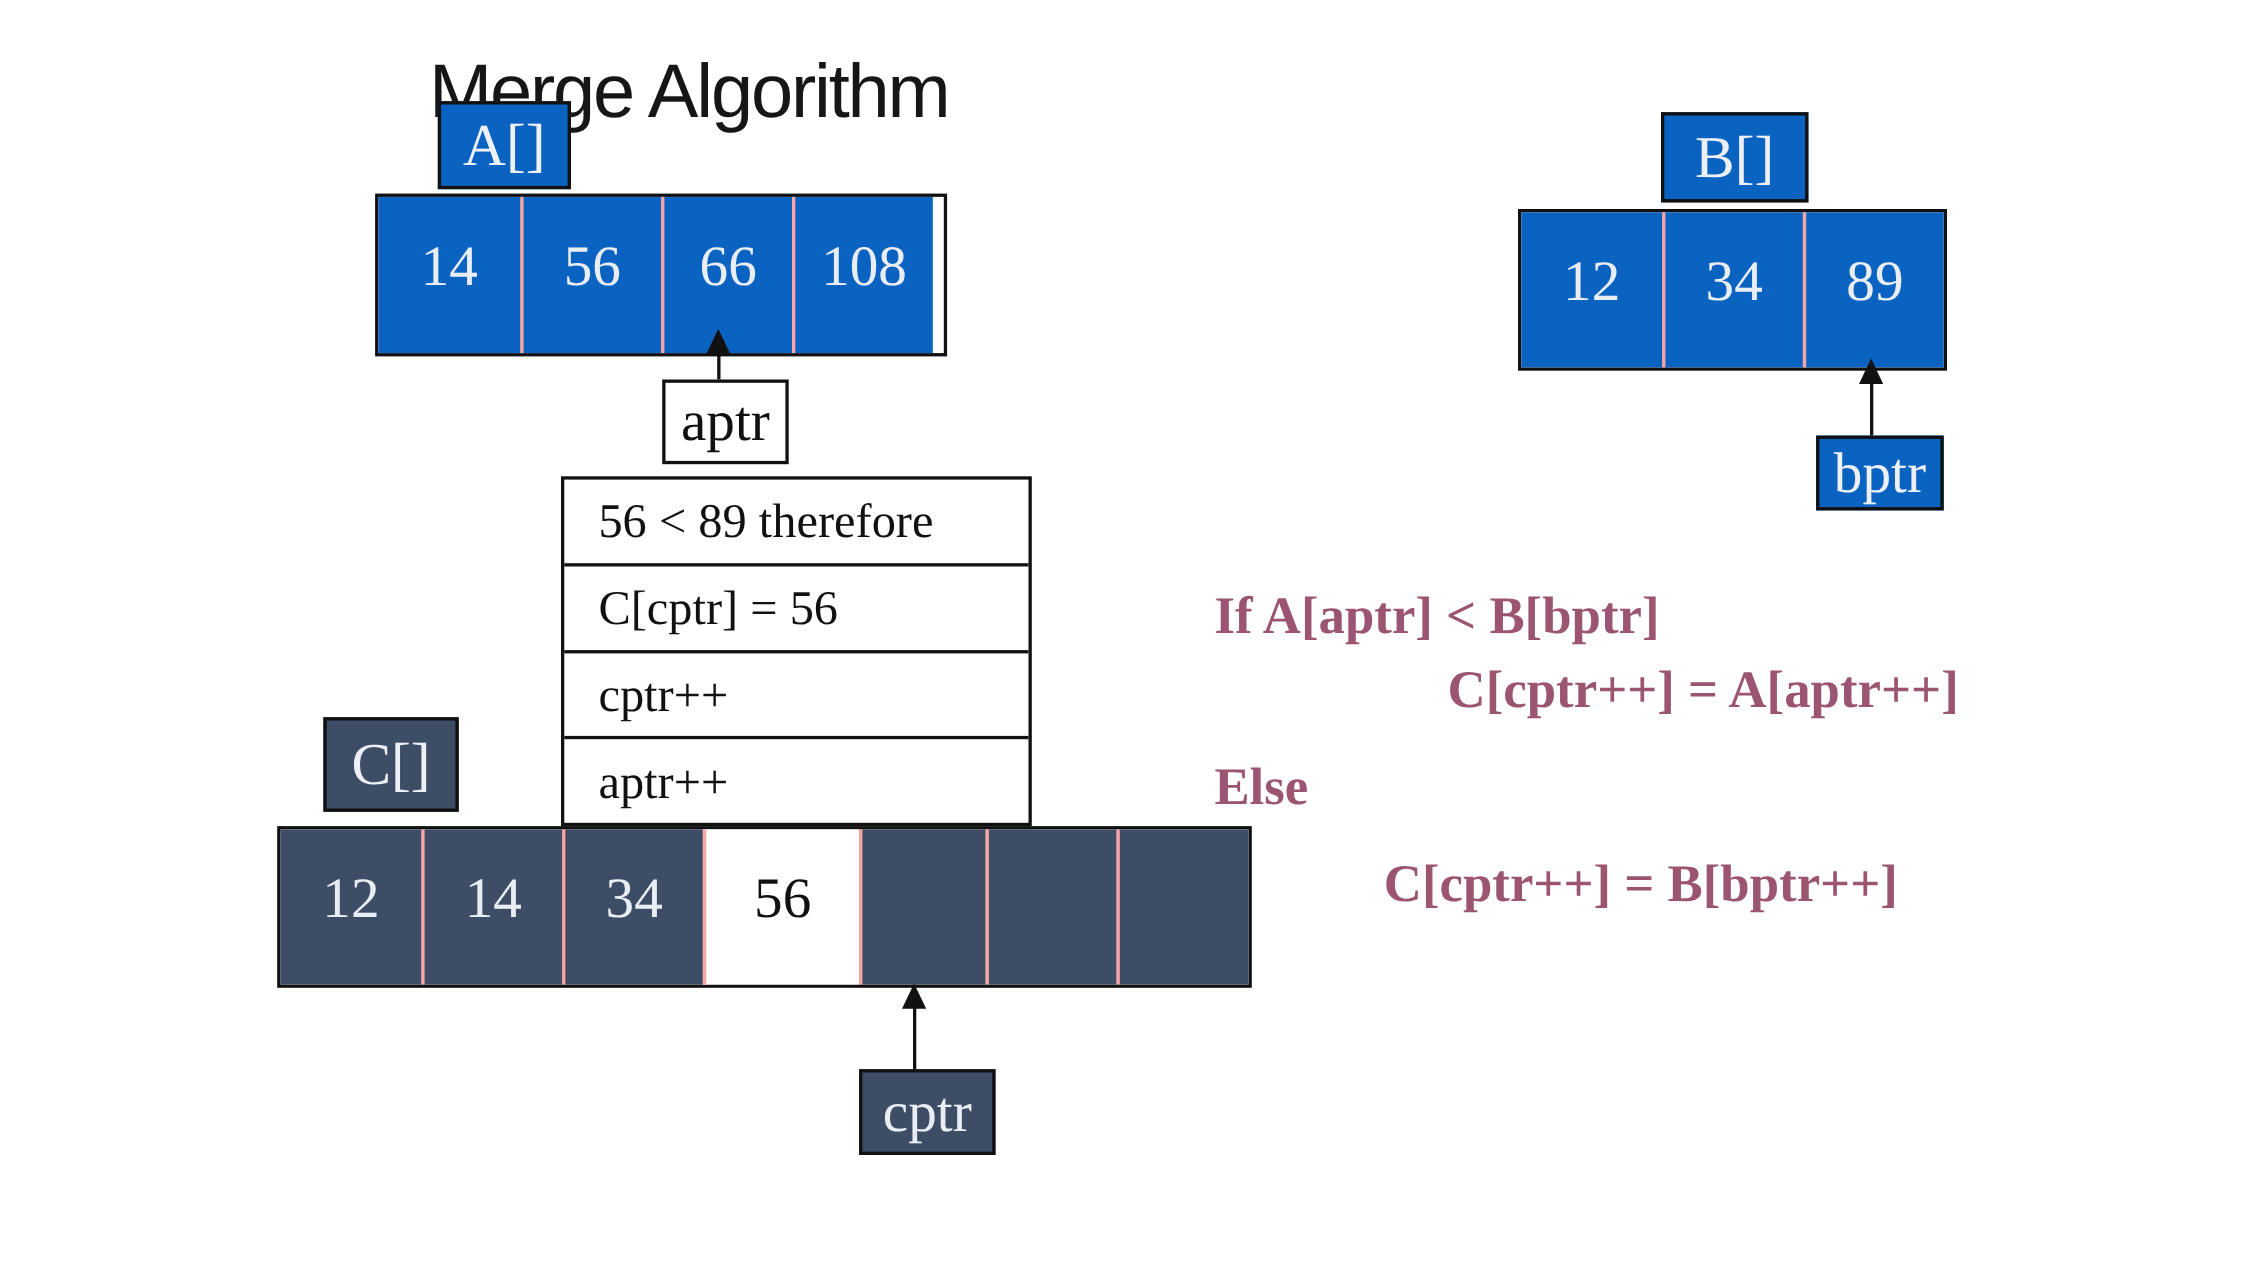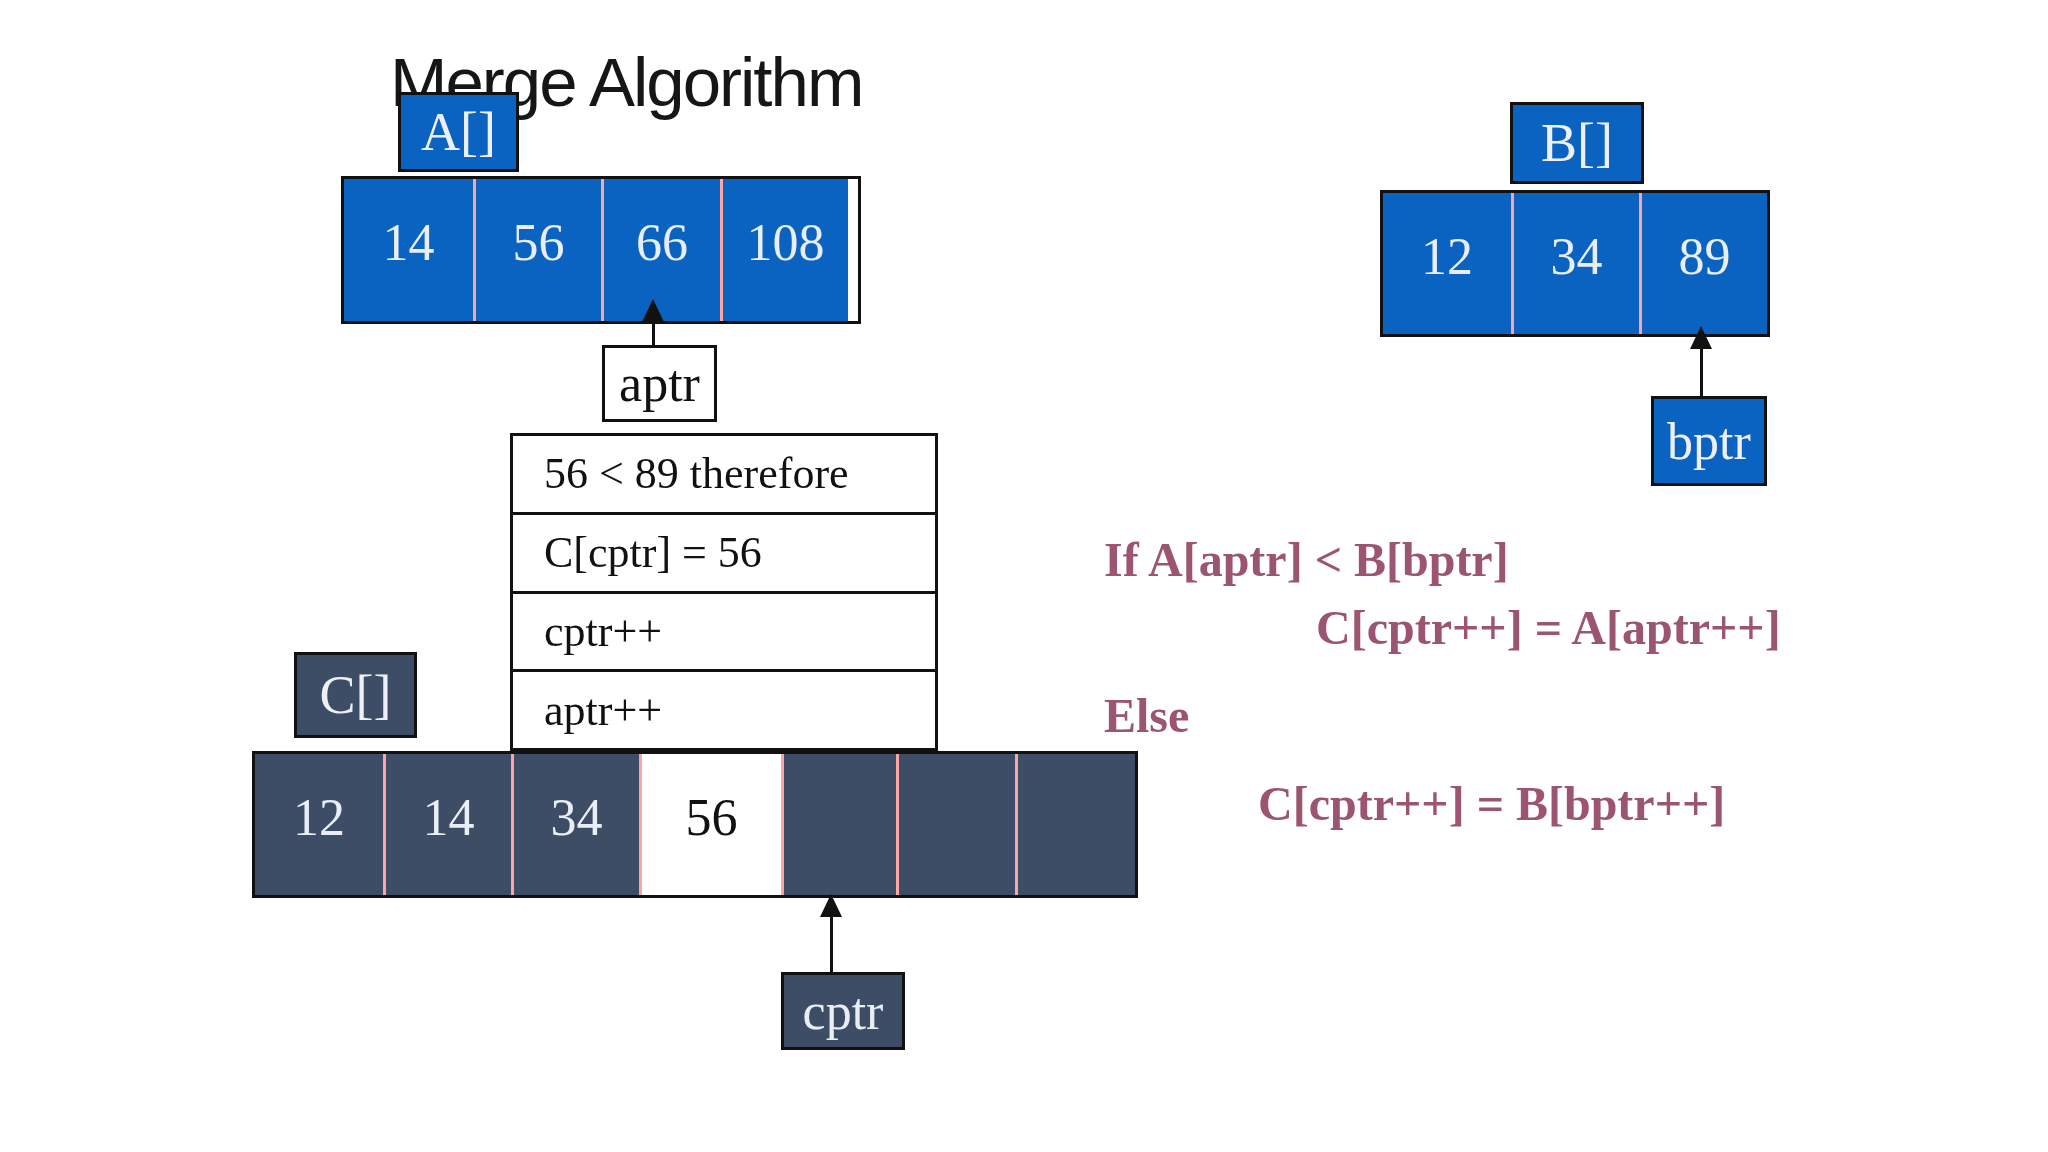--- a/index.html
+++ b/index.html
@@ -81,21 +81,21 @@
 
   <div class="arr" style="left:1380px;top:190px;width:390px;height:147px;">
     <div class="cell blue" style="width:128px;">12</div>
     <div class="cell blue" style="width:128px;">34</div>
     <div class="cell blue" style="width:128px;">89</div>
   </div>
 
   <div class="arrow-head" style="left:1690px;top:326px;"></div>
   <div class="arrow-line" style="left:1700px;top:346px;height:50px;"></div>
 
-  <div class="ptr blue" style="left:1651px;top:396px;width:116px;height:90px;color:#edf1f7;">bptr</div>
+  <div class="ptr blue" style="left:1651px;top:396px;width:116px;height:68px;color:#edf1f7;">bptr</div>
 
   <div>
     <div class="code-line" style="left:1104px;top:535px;">If A[aptr] &lt; B[bptr]</div>
     <div class="code-line" style="left:1316px;top:603px;">C[cptr++] = A[aptr++]</div>
     <div class="code-line" style="left:1104px;top:691px;">Else</div>
     <div class="code-line" style="left:1258px;top:779px;">C[cptr++] = B[bptr++]</div>
   </div>
 
 </div>
 

